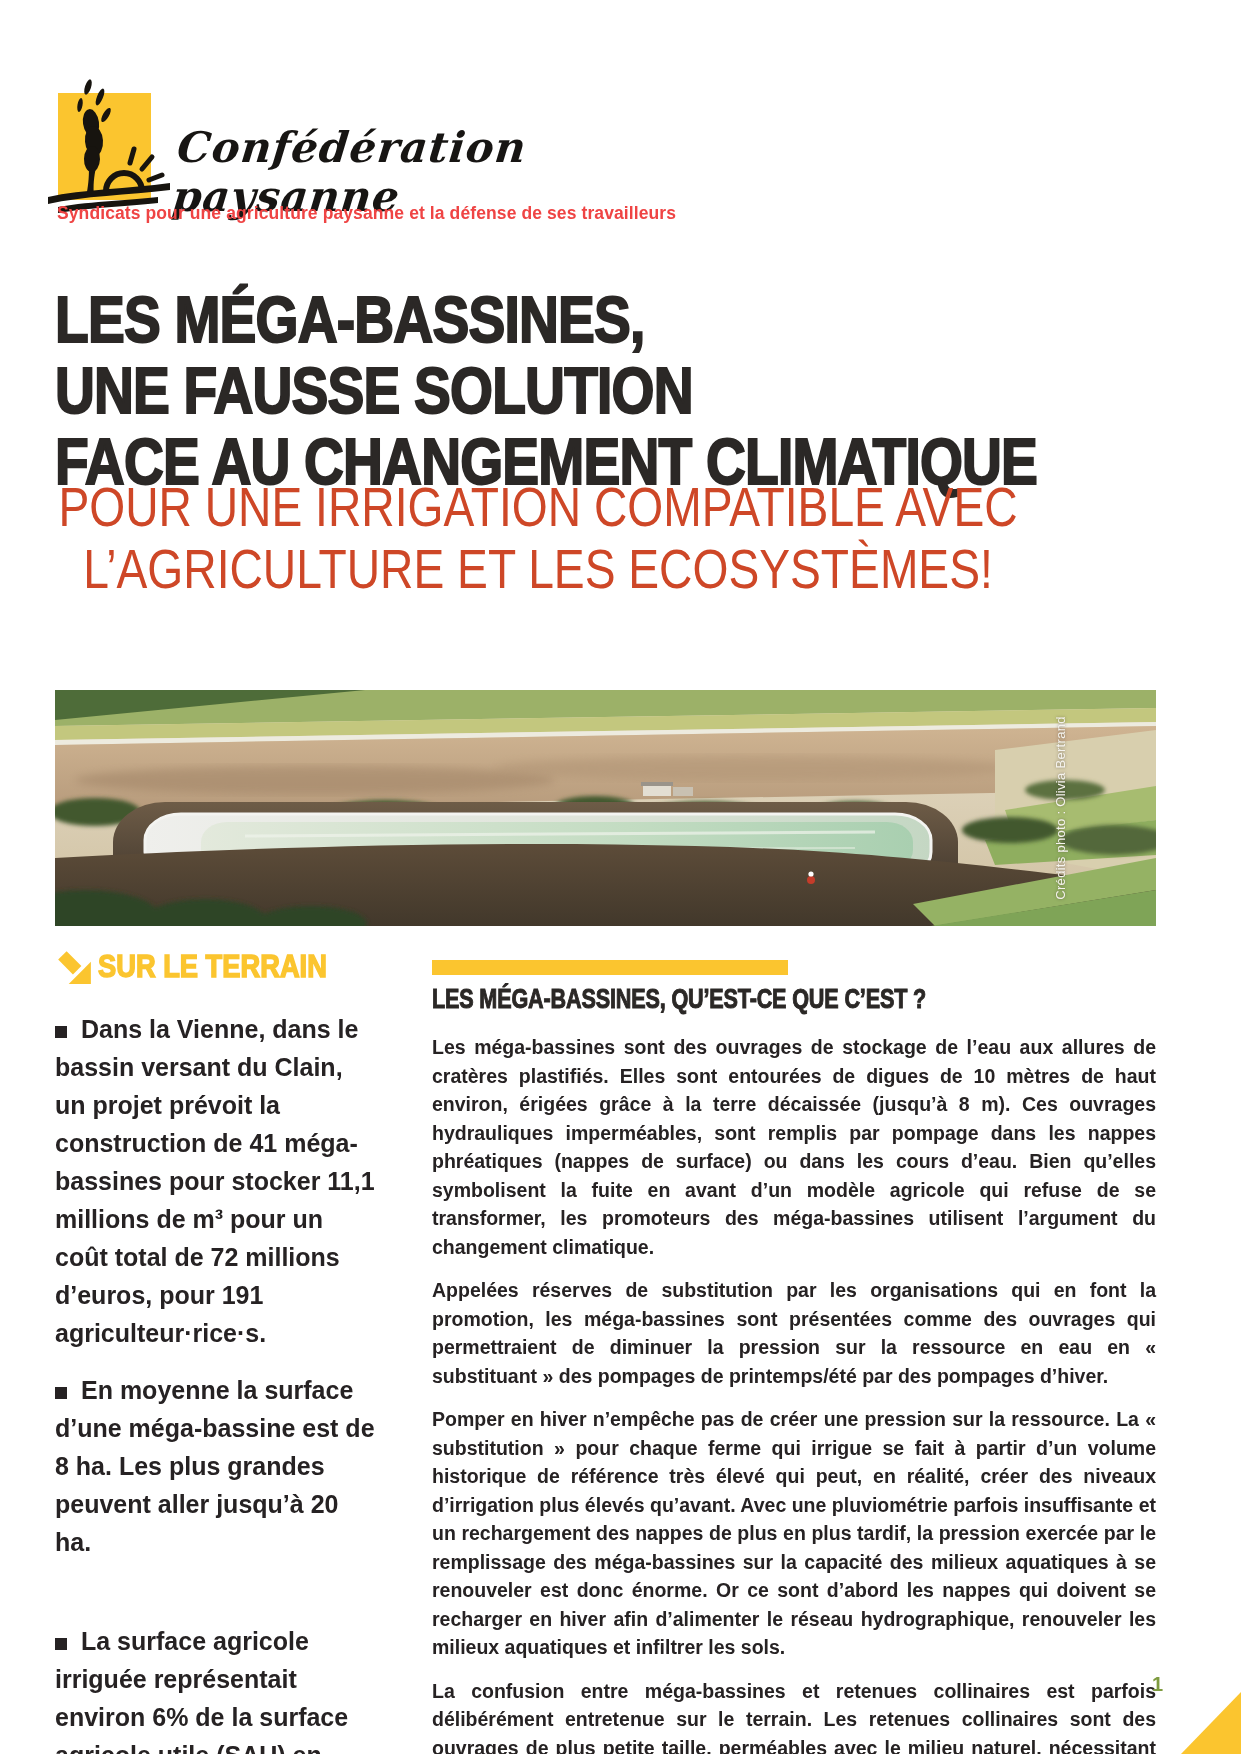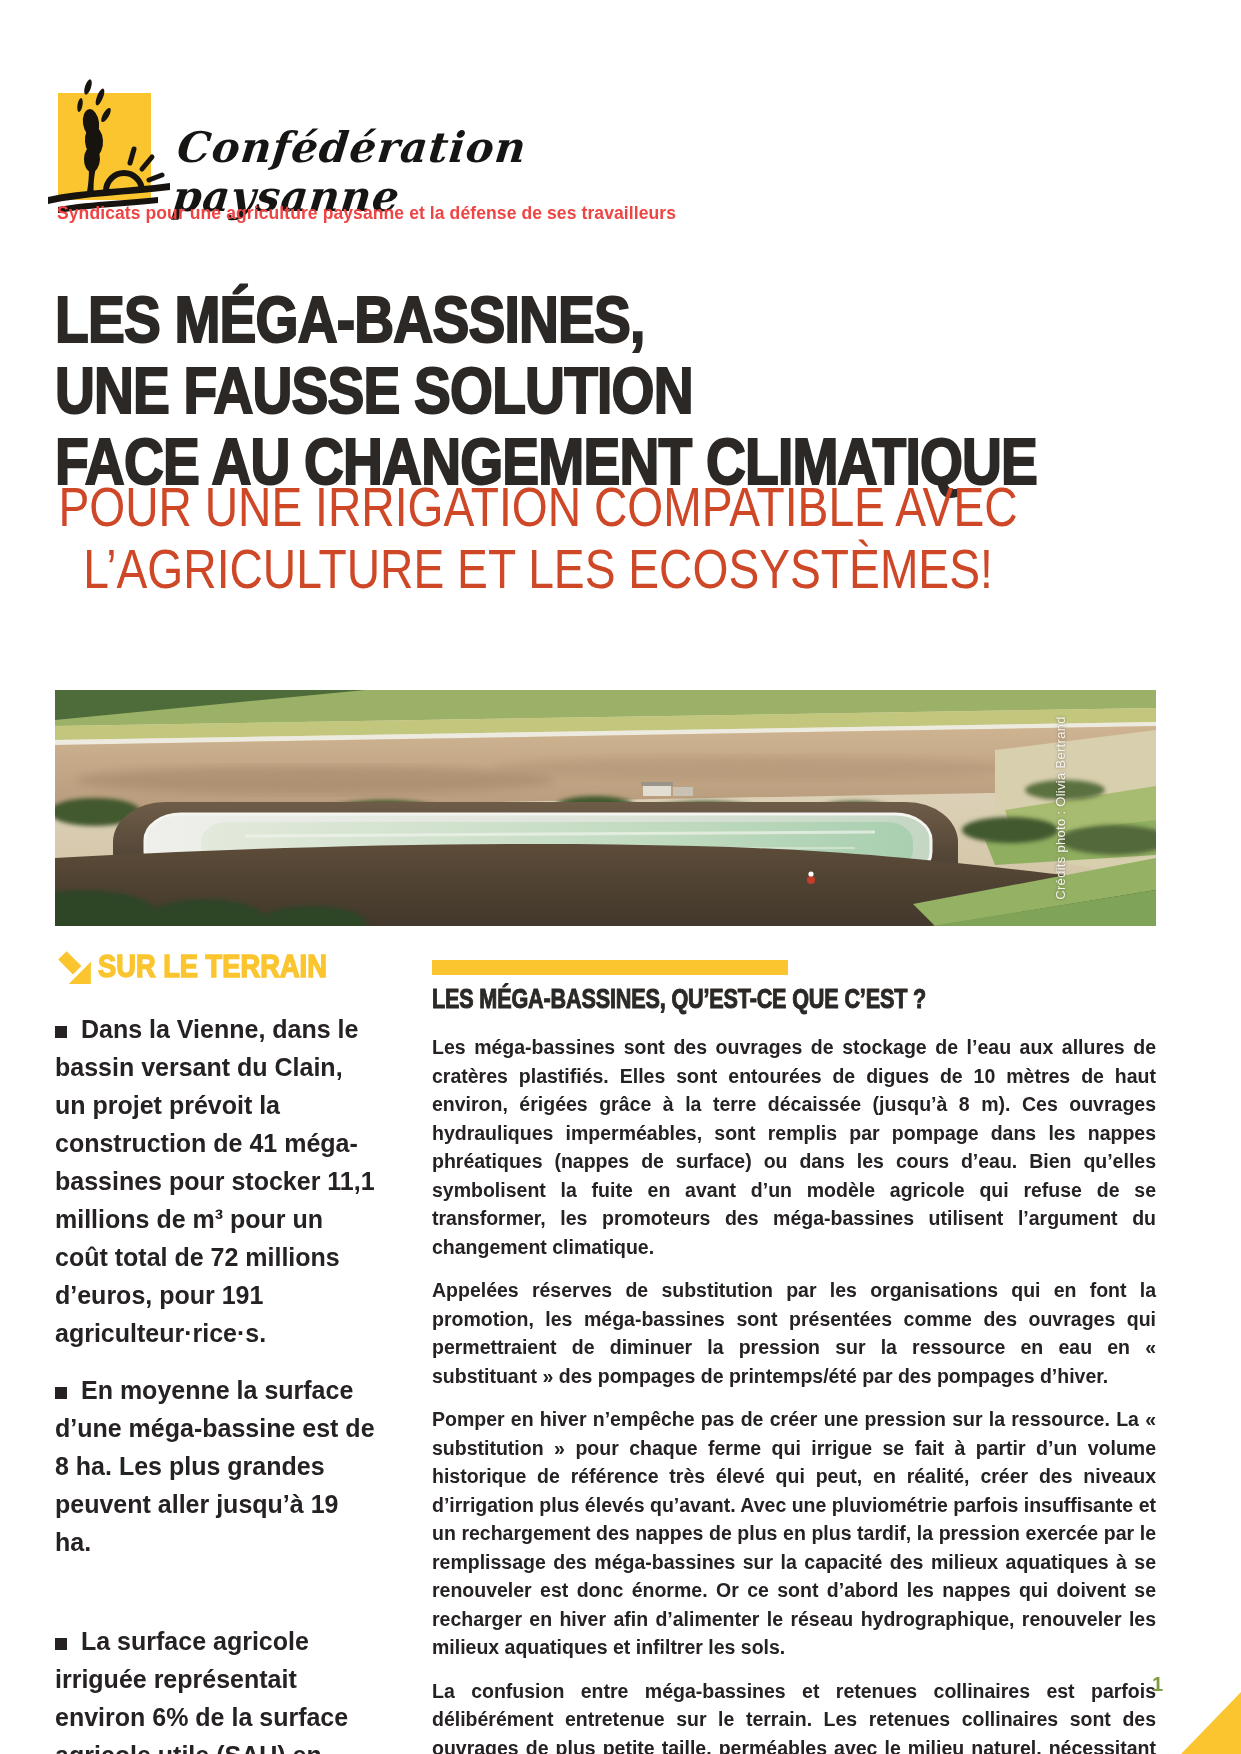--- a/index.html
+++ b/index.html
@@ -244,21 +244,21 @@
       <svg class="arrow-icon" viewBox="0 0 36 36">
         <g fill="#fbc52f">
           <polygon points="3,11 11,3 25,17 17,25"></polygon>
           <polygon points="34,34 34,13 13,34"></polygon>
         </g>
       </svg>
       <span class="section-heading-label">SUR LE TERRAIN</span>
     </div>
 
     <div class="sidebar-item"><span class="sq"></span><span>Dans la Vienne, dans le bassin versant du Clain, un projet prévoit la construction de 41 méga-bassines pour stocker 11,1 millions de m³ pour un coût total de 72 millions d’euros, pour 191 agriculteur·rice·s.</span></div>
-    <div class="sidebar-item"><span class="sq"></span><span>En moyenne la surface d’une méga-bassine est de 8 ha. Les plus grandes peuvent aller jusqu’à 19 ha.</span></div>
+    <div class="sidebar-item"><span class="sq"></span><span>En moyenne la surface d’une méga-bassine est de 8 ha. Les plus grandes peuvent aller jusqu’à 20 ha.</span></div>
 
     <div class="sidebar-gap"></div>
 
 
     <div class="sidebar-item"><span class="sq"></span><span>La surface agricole irriguée représentait environ 6% de la surface agricole utile (SAU) en France en 2010. Les principales cultures irriguées sont le maïs (41% des surfaces irriguées) et les céréales (17% des surfaces irriguées). (source : www.eaufrance.fr)</span></div>
   </div>
 
   <div class="maincol">
     <div class="main-heading-bar"></div>
     <div class="main-heading">LES MÉGA-BASSINES, QU’EST-CE QUE C’EST ?</div>

